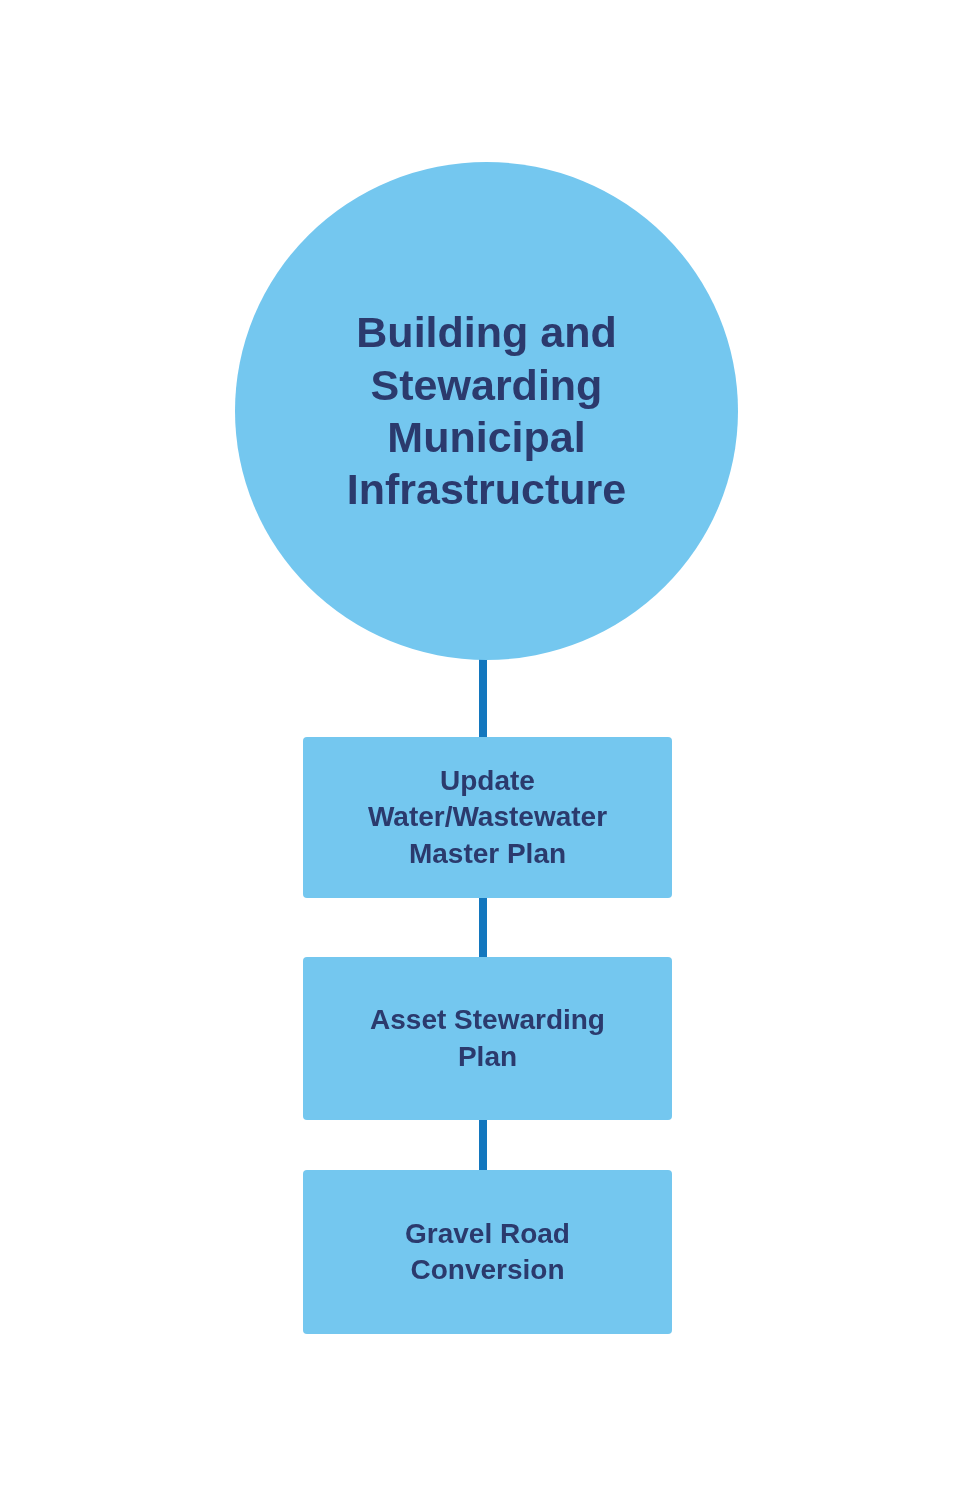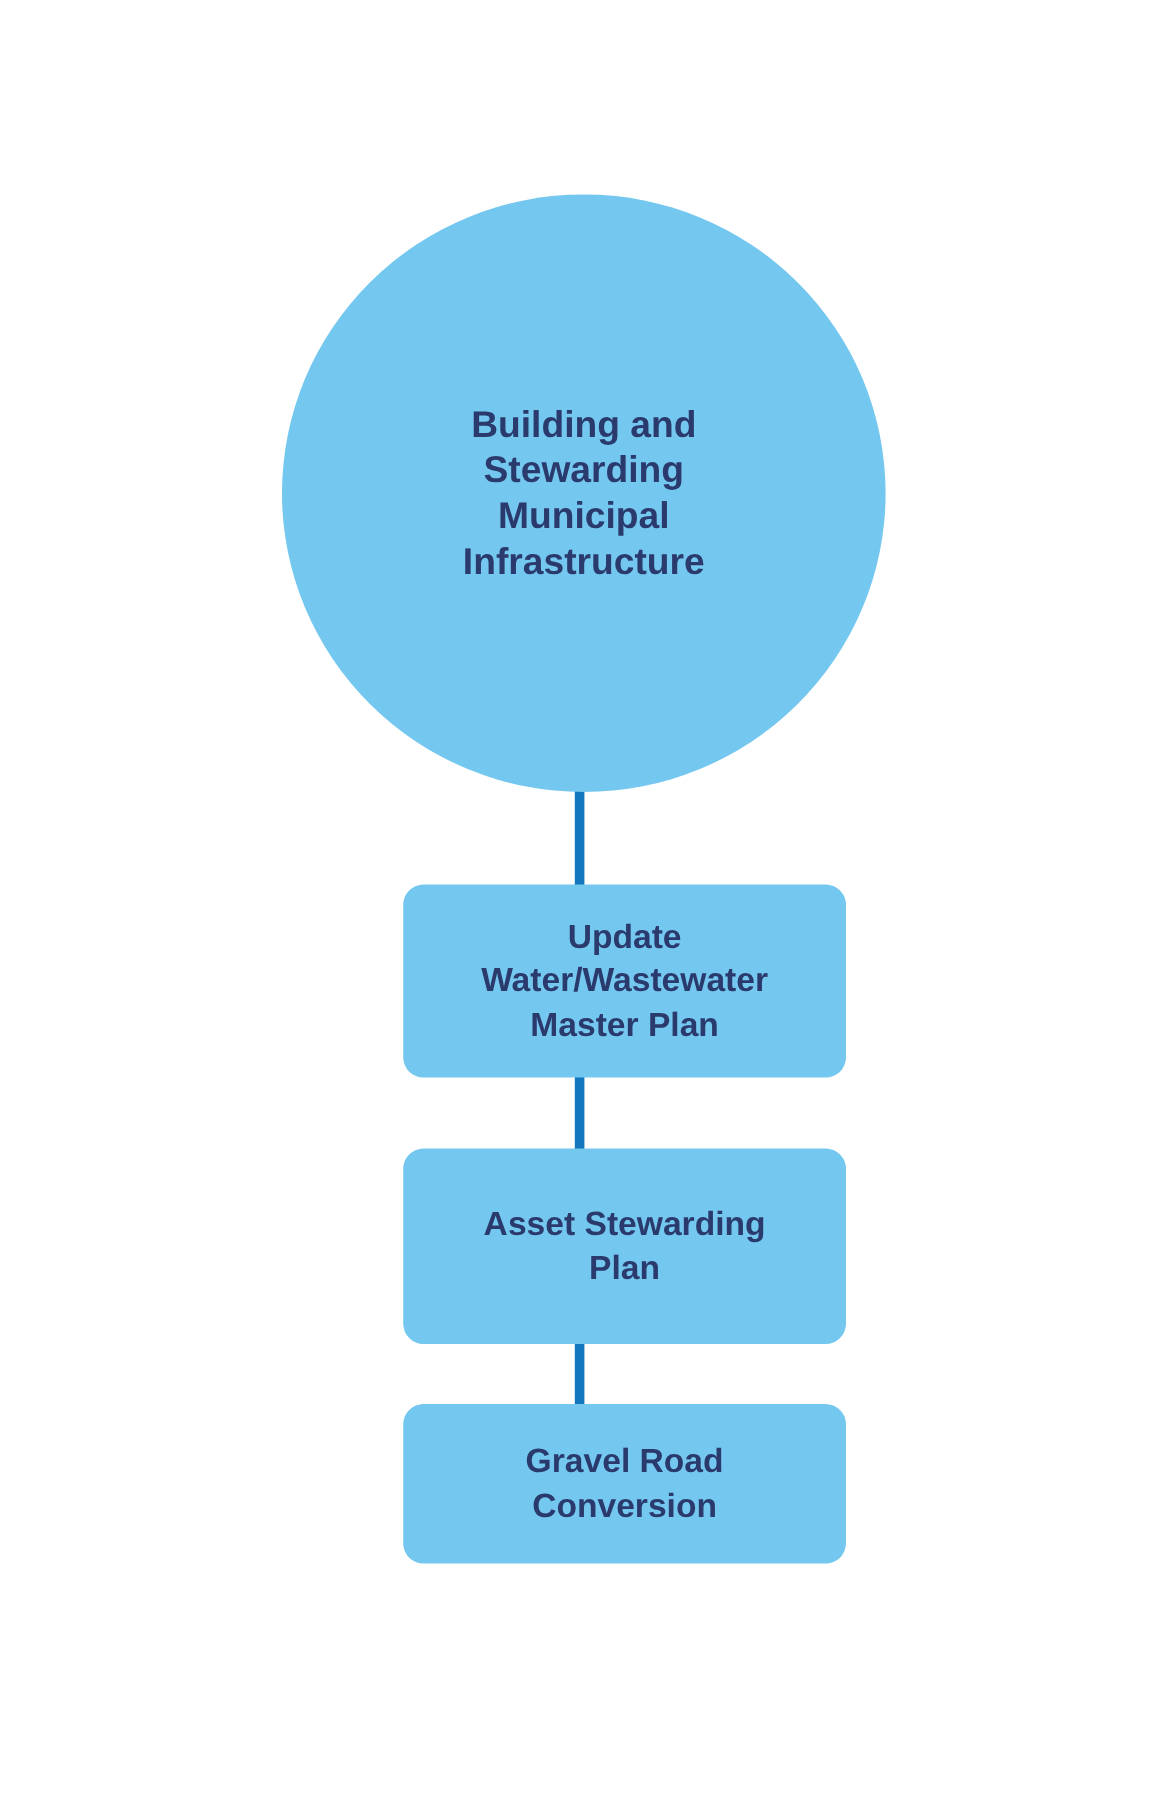--- a/index.html
+++ b/index.html
@@ -48,38 +48,37 @@
   }
 
   .root-circle {
     left: 235px;
     top: 162px;
     width: 503px;
     height: 498px;
     border-radius: 50%;
   }
   .root-circle .node-label {
-    font-size: 31px;
+    font-size: 43px;
     line-height: 1.22;
   }
 
   .child-box {
     left: 303px;
     width: 369px;
-    border-radius: 17px;
-    margin-left: 33px;
+    border-radius: 4px;
   }
   .child-box .node-label {
     font-size: 28px;
     line-height: 1.3;
   }
 
   .box-1 { top: 737px; height: 161px; }
   .box-2 { top: 957px; height: 163px; }
-  .box-3 { top: 1170px; height: 133px; }
+  .box-3 { top: 1170px; height: 164px; }
 </style>
 </head>
 <body>
 
 <div class="canvas">
 
   <div class="connector"></div>
 
   <div class="node root-circle">
     <div class="node-label">Building and

